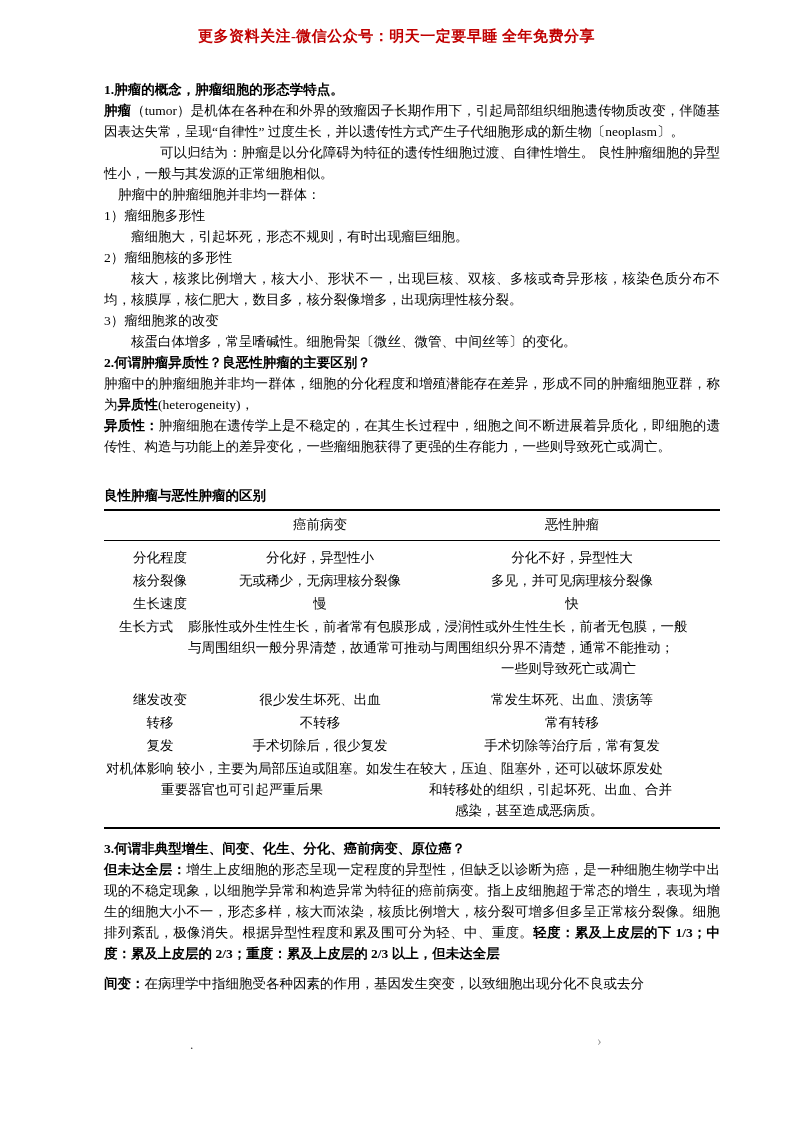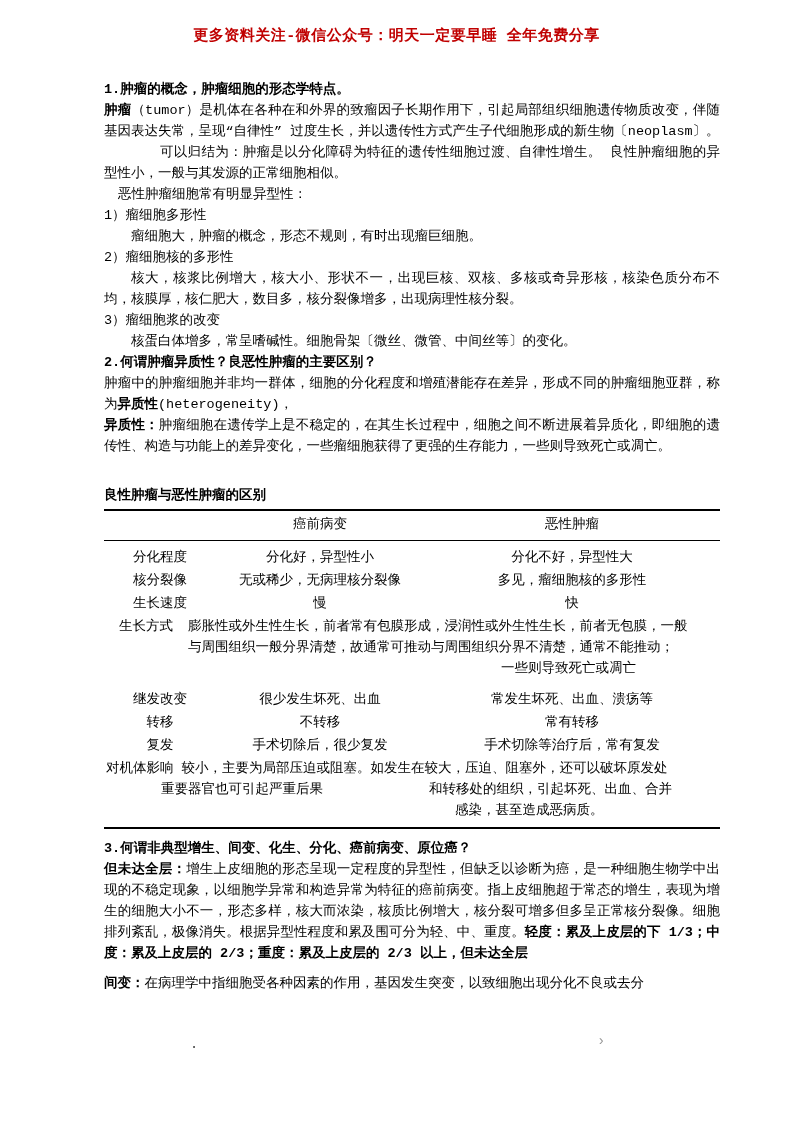--- a/index.html
+++ b/index.html
@@ -1,17 +1,17 @@
 <!DOCTYPE html>
 <html><head>
 <meta charset="utf-8">
 <style>
   html,body{margin:0;padding:0;background:#ffffff;}
   .page{width:793px;height:1122px;position:relative;background:#ffffff;overflow:hidden;
-        font-family:Liberation Mono, monospace;font-size:13.5px;line-height:21px;color:#000;}
+        font-family:Liberation Serif, serif;font-size:13.5px;line-height:21px;color:#000;}
   .promo{position:absolute;top:26px;left:0;width:100%;text-align:center;
          font-weight:bold;font-size:15px;color:#c00000;letter-spacing:0.5px;}
   .content{position:absolute;top:79px;left:104px;width:616px;}
   p{margin:0;text-align:justify;}
   .sec-title{font-weight:bold;}
   .indent-sum{text-indent:56px;}
   .indent-1{text-indent:14px;}
   .item-desc{text-indent:27px;}
   b{font-weight:bold;}
   .table-title{font-weight:bold;margin-top:28px;}
@@ -39,24 +39,24 @@
 
 <div class="page">
 
   <div class="promo">更多资料关注-微信公众号：明天一定要早睡 全年免费分享</div>
 
   <div class="content">
 
     <p class="sec-title">1.肿瘤的概念，肿瘤细胞的形态学特点。</p>
     <p><b>肿瘤</b><span>（tumor）是机体在各种在和外界的致瘤因子长期作用下，引起局部组织细胞遗传物质改变，伴随基因表达失常，呈现“自律性” 过度生长，并以遗传性方式产生子代细胞形成的新生物〔neoplasm〕。</span></p>
     <p class="indent-sum">可以归结为：肿瘤是以分化障碍为特征的遗传性细胞过渡、自律性增生。 良性肿瘤细胞的异型性小，一般与其发源的正常细胞相似。</p>
-    <p class="indent-1">恶性肿瘤细胞常有明显异型性：</p>
+    <p class="indent-1">肿瘤中的肿瘤细胞并非均一群体：</p>
 
     <p>1）瘤细胞多形性</p>
-    <p class="item-desc">瘤细胞大，肿瘤的概念，形态不规则，有时出现瘤巨细胞。</p>
+    <p class="item-desc">瘤细胞大，引起坏死，形态不规则，有时出现瘤巨细胞。</p>
     <p>2）瘤细胞核的多形性</p>
     <p class="item-desc">核大，核浆比例增大，核大小、形状不一，出现巨核、双核、多核或奇异形核，核染色质分布不均，核膜厚，核仁肥大，数目多，核分裂像增多，出现病理性核分裂。</p>
     <p>3）瘤细胞浆的改变</p>
     <p class="item-desc">核蛋白体增多，常呈嗜碱性。细胞骨架〔微丝、微管、中间丝等〕的变化。</p>
 
     <p class="sec-title">2.何谓肿瘤异质性？良恶性肿瘤的主要区别？</p>
     <p><span>肿瘤中的肿瘤细胞并非均一群体，细胞的分化程度和增殖潜能存在差异，形成不同的肿瘤细胞亚群，称为</span><b>异质性</b><span>(heterogeneity)，</span></p>
     <p><b>异质性：</b><span>肿瘤细胞在遗传学上是不稳定的，在其生长过程中，细胞之间不断进展着异质化，即细胞的遗传性、构造与功能上的差异变化，一些瘤细胞获得了更强的生存能力，一些则导致死亡或凋亡。</span></p>
 
     <p class="table-title">良性肿瘤与恶性肿瘤的区别</p>
@@ -71,21 +71,21 @@
 
       <div class="trow first-row">
         <div class="tc">分化程度</div>
         <div class="tc">分化好，异型性小</div>
         <div class="tc">分化不好，异型性大</div>
       </div>
 
       <div class="trow">
         <div class="tc">核分裂像</div>
         <div class="tc">无或稀少，无病理核分裂像</div>
-        <div class="tc">多见，瘤细胞核的多形性</div>
+        <div class="tc">多见，并可见病理核分裂像</div>
       </div>
 
       <div class="trow">
         <div class="tc">生长速度</div>
         <div class="tc">慢</div>
         <div class="tc">快</div>
       </div>
 
       <div class="trow-mode">
         <div class="tc">生长方式</div>

